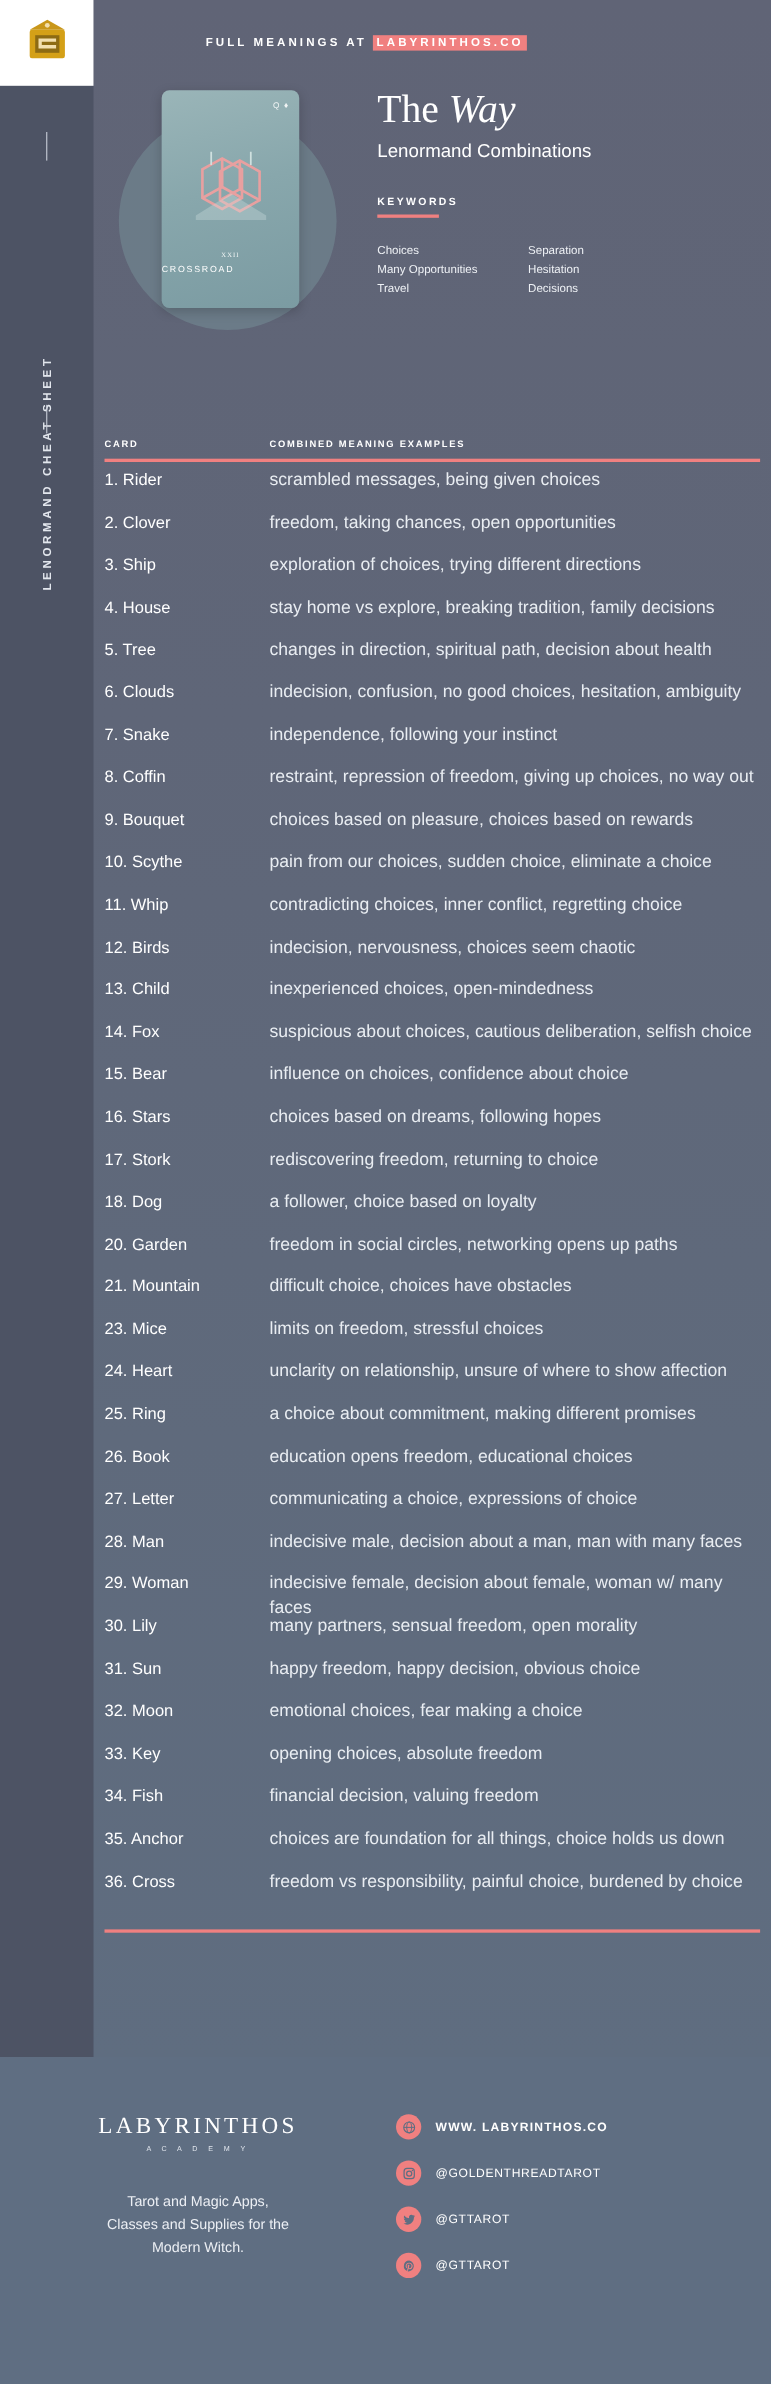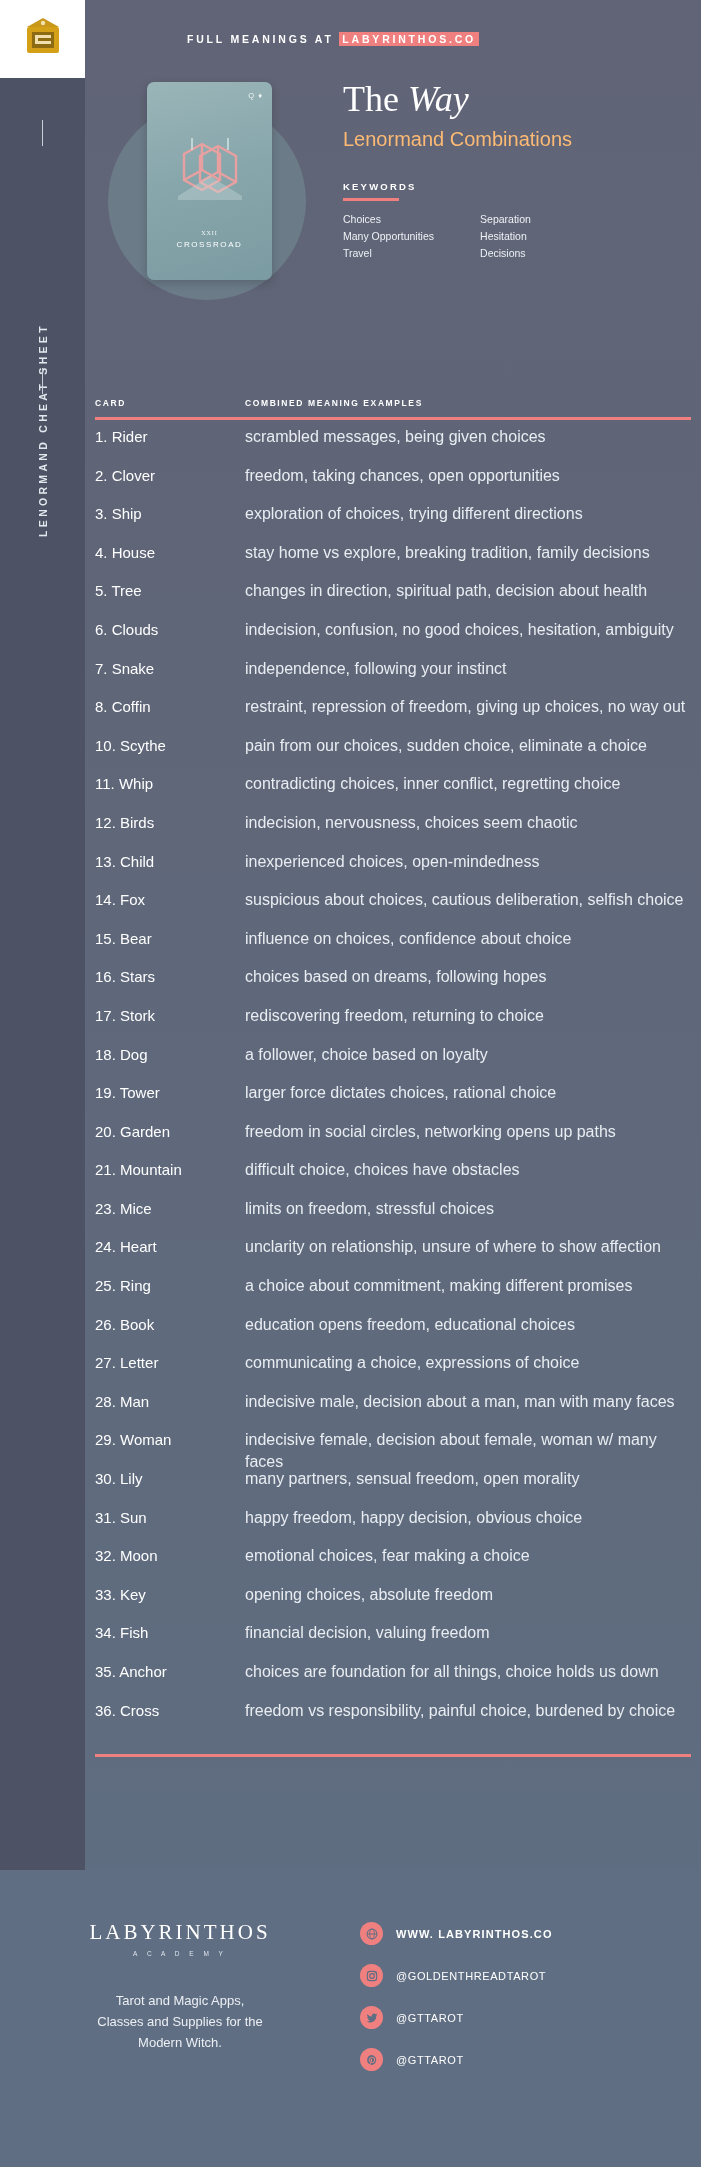--- a/index.html
+++ b/index.html
@@ -92,38 +92,38 @@
   .card-art {
     position: absolute; left: 50%; top: 48px; transform: translateX(-50%);
     width: 76px; height: 74px;
   }
   .card-num {
     position: absolute; left: 0; right: 0; top: 148px; text-align: center;
     font-size: 6px; letter-spacing: 1px; color: #f2f6f6;
     font-family: "Liberation Serif", serif;
   }
   .card-name {
-    position: absolute; left: 0; right: 0; top: 158px; text-align: center;
+    position: absolute; left: 0; right: 0; top: 158px; text-align: left;
     font-size: 8px; letter-spacing: 1.6px; color: #ffffff;
   }
 
   .hero-text { position: absolute; left: 258px; top: 2px; width: 350px; }
   .title {
     font-family: "Liberation Serif", serif;
     font-size: 36px; font-weight: 400; color: #ffffff; line-height: 1.1;
   }
   .title em { font-style: italic; }
   .subtitle {
-    margin-top: 8px; font-size: 20px; color: #fdba74; font-weight: 400;
+    margin-top: 8px; font-size: 17px; color: #ffffff; font-weight: 400;
   }
   .kw-label {
     margin-top: 30px; font-size: 9.5px; letter-spacing: 2.2px; font-weight: 700; color: #ffffff;
   }
   .kw-rule { margin-top: 6px; width: 56px; height: 3px; background: #f08080; }
-  .kw-cols { margin-top: 12px; display: flex; gap: 46px; }
+  .kw-cols { margin-top: 24px; display: flex; gap: 46px; }
   .kw-col { display: flex; flex-direction: column; gap: 5px; }
   .kw-item { font-size: 10.5px; color: #eef1f5; }
 
   
   .table { position: absolute; left: 85px; top: 398px; width: 616px; z-index: 2; }
   .thead {
     display: flex; padding: 0 10px 0 10px;
     font-size: 8.5px; letter-spacing: 1.6px; font-weight: 700; color: #ffffff; align-items: center;
   }
   .th-card { width: 150px; }
@@ -291,20 +291,24 @@
       </div>
       <div class="row">
         <div class="row-card">7. Snake</div>
         <div class="row-mean">independence, following your instinct</div>
       </div>
       <div class="row">
         <div class="row-card">8. Coffin</div>
         <div class="row-mean">restraint, repression of freedom, giving up choices, no way out</div>
       </div>
       <div class="row">
+        <div class="row-card">9. Bouquet</div>
+        <div class="row-mean">choices based on pleasure, choices based on rewards</div>
+      </div>
+      <div class="row">
         <div class="row-card">10. Scythe</div>
         <div class="row-mean">pain from our choices, sudden choice, eliminate a choice</div>
       </div>
       <div class="row">
         <div class="row-card">11. Whip</div>
         <div class="row-mean">contradicting choices, inner conflict, regretting choice</div>
       </div>
       <div class="row">
         <div class="row-card">12. Birds</div>
         <div class="row-mean">indecision, nervousness, choices seem chaotic</div>
@@ -325,24 +329,20 @@
         <div class="row-card">16. Stars</div>
         <div class="row-mean">choices based on dreams, following hopes</div>
       </div>
       <div class="row">
         <div class="row-card">17. Stork</div>
         <div class="row-mean">rediscovering freedom, returning to choice</div>
       </div>
       <div class="row">
         <div class="row-card">18. Dog</div>
         <div class="row-mean">a follower, choice based on loyalty</div>
-      </div>
-      <div class="row">
-        <div class="row-card">19. Tower</div>
-        <div class="row-mean">larger force dictates choices, rational choice</div>
       </div>
       <div class="row">
         <div class="row-card">20. Garden</div>
         <div class="row-mean">freedom in social circles, networking opens up paths</div>
       </div>
       <div class="row">
         <div class="row-card">21. Mountain</div>
         <div class="row-mean">difficult choice, choices have obstacles</div>
       </div>
       <div class="row">

